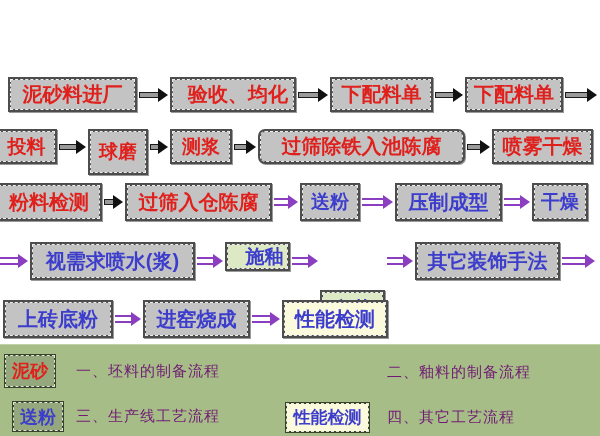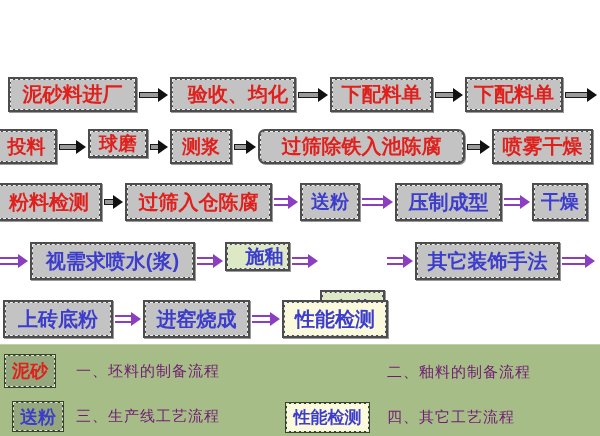--- a/index.html
+++ b/index.html
@@ -92,21 +92,21 @@
       <div class="node fill-gray text-red" style="left: 465px; top: 77px; width: 98px; height: 35px;">下配料单</div>
       <span class="arrow black" style="left: 565px; top: 86.5px; width: 32px;">
         <i class="shaft"></i>
         <i class="head"></i>
       </span>
       <div class="node fill-gray text-red" style="left: -4px; top: 129px; width: 61px; height: 35px; font-size: 19px;">投料</div>
       <span class="arrow black" style="left: 59px; top: 138.5px; width: 27px;">
         <i class="shaft"></i>
         <i class="head"></i>
       </span>
-      <div class="node fill-gray text-red" style="left: 88px; top: 129px; width: 60px; height: 29px; font-size: 19px;">球磨</div>
+      <div class="node fill-gray text-red" style="left: 88px; top: 129px; width: 60px; height: 46px; font-size: 19px;">球磨</div>
       <span class="arrow black" style="left: 150px; top: 138.5px; width: 18px;">
         <i class="shaft"></i>
         <i class="head"></i>
       </span>
       <div class="node fill-gray text-red" style="left: 170px; top: 129px; width: 62px; height: 35px; font-size: 19px;">测浆</div>
       <span class="arrow black" style="left: 234px; top: 138.5px; width: 22px;">
         <i class="shaft"></i>
         <i class="head"></i>
       </span>
       <div class="node fill-gray text-red" style="left: 258px; top: 129px; width: 207px; height: 35px; border-radius: 7px;">过筛除铁入池陈腐</div>

